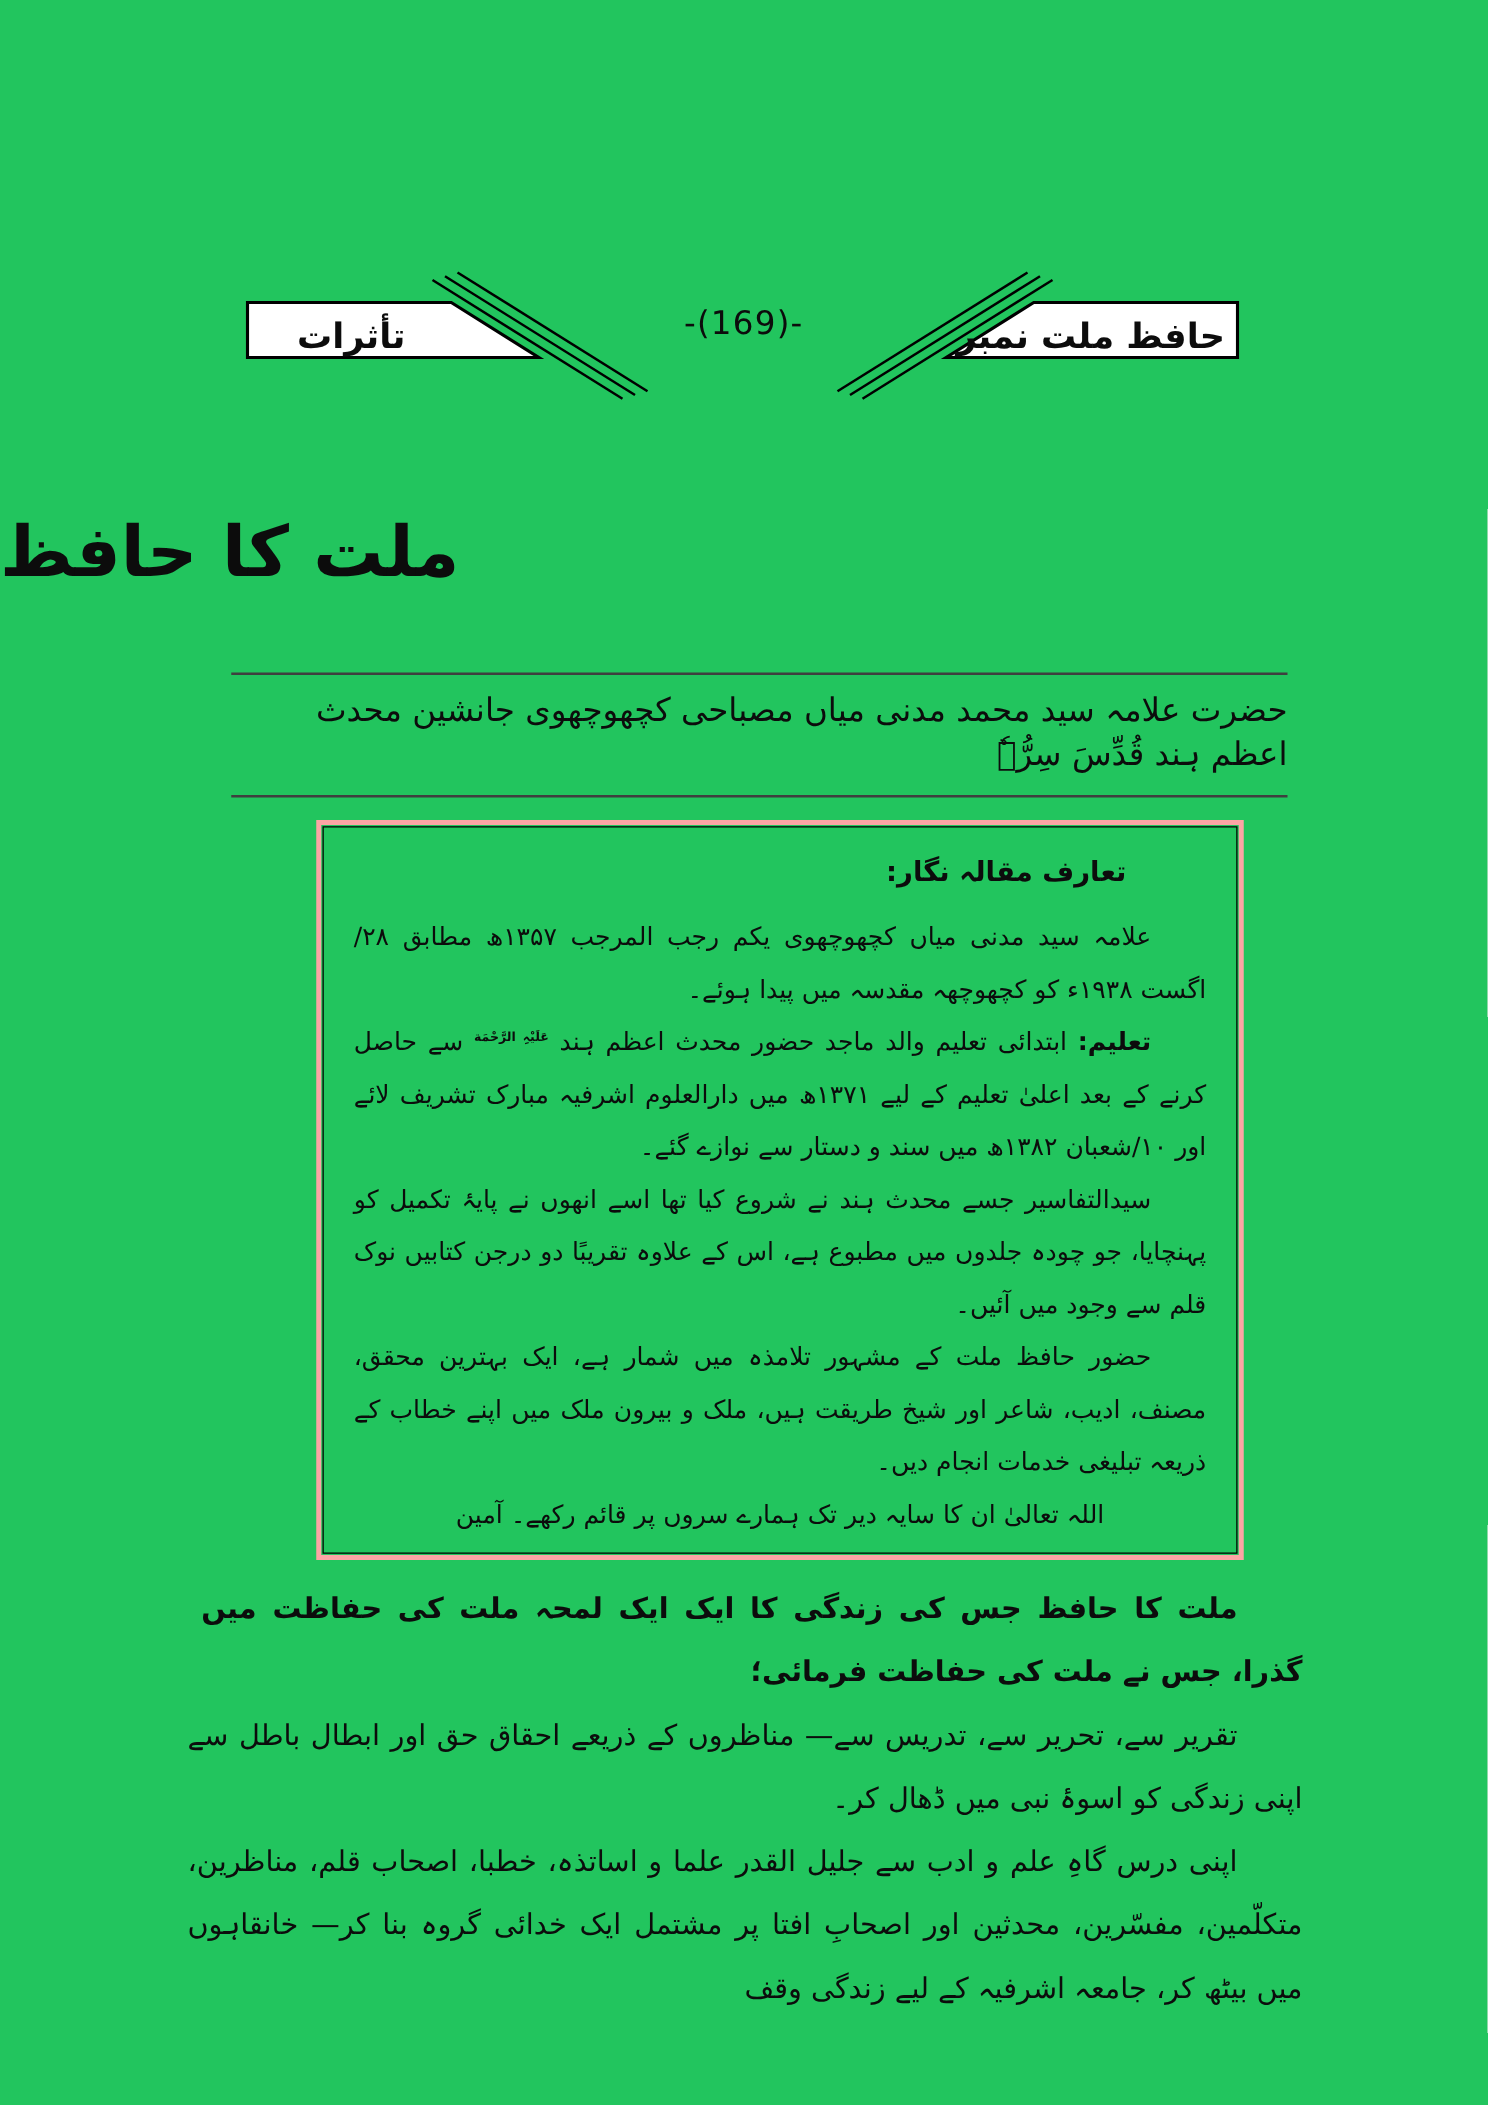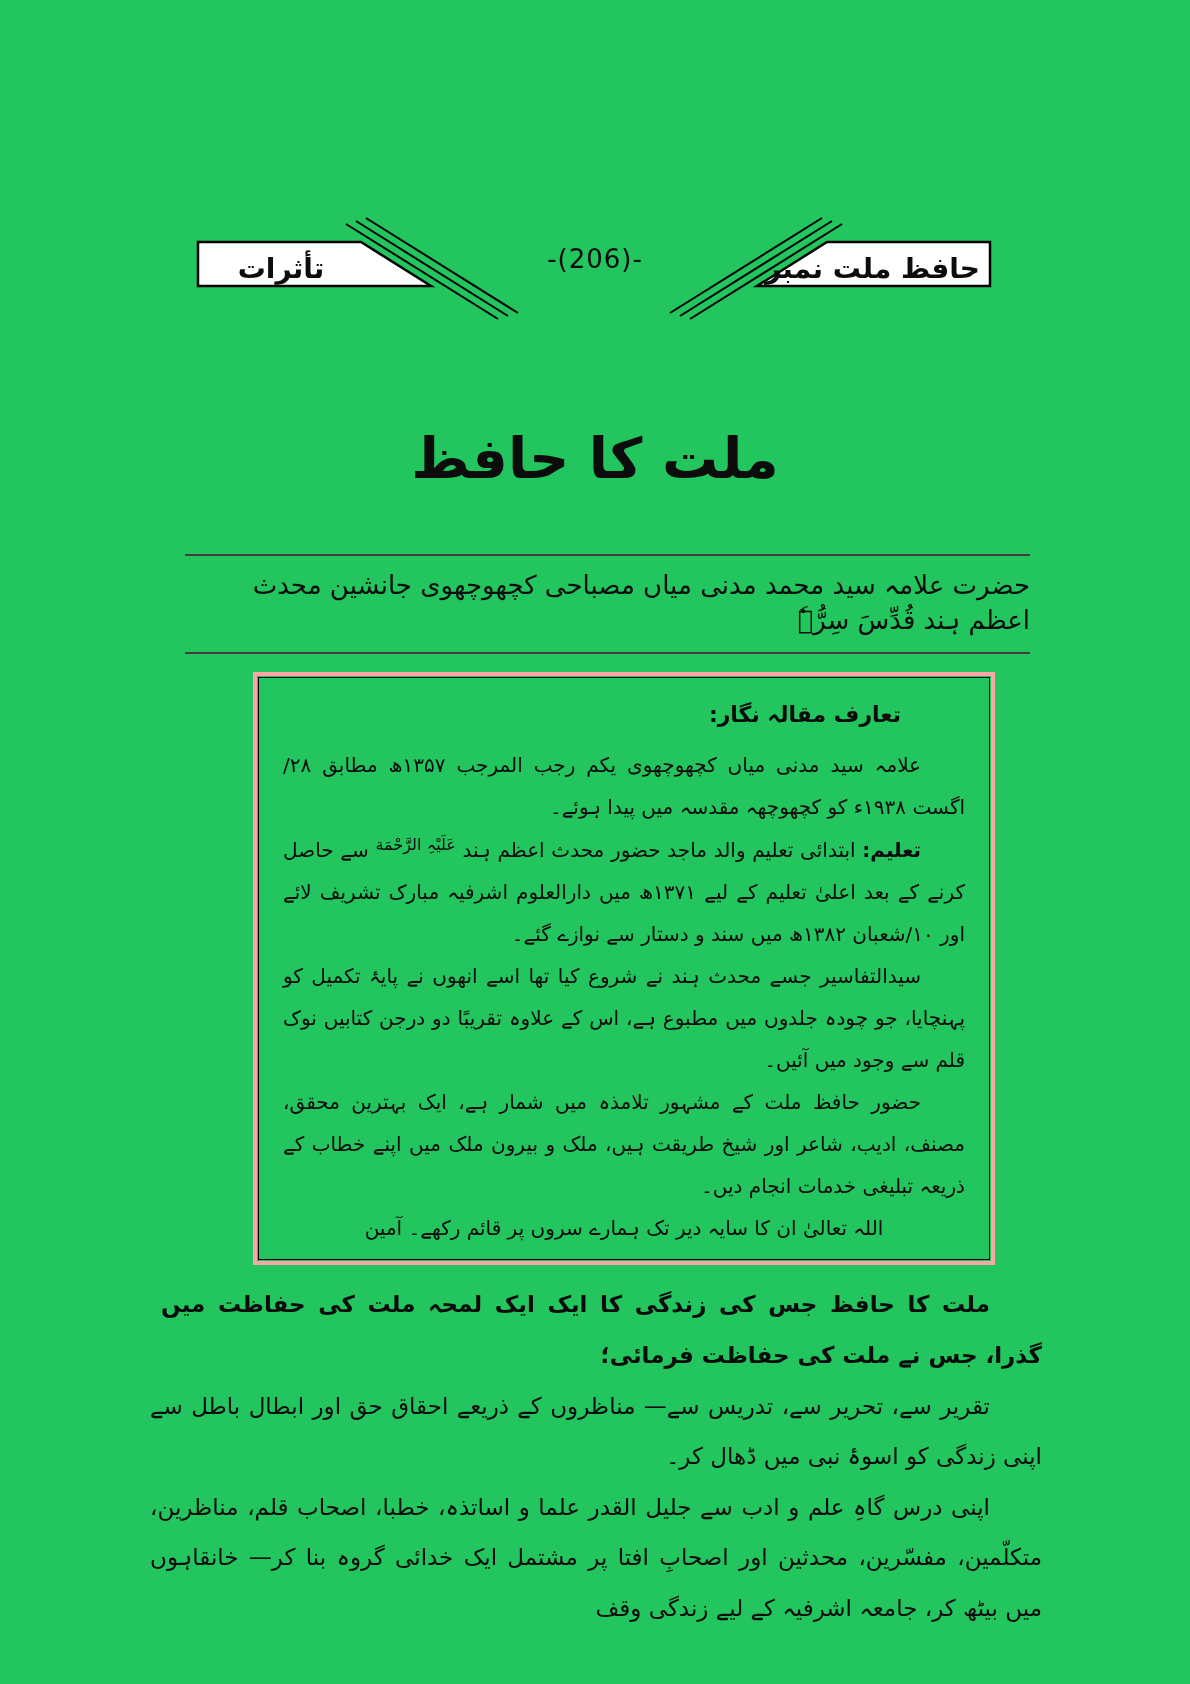--- a/index.html
+++ b/index.html
@@ -21,22 +21,22 @@
   .hdr-left  .hdr-label { left:10px;  top:34px; width:150px; }
   .hdr-right .hdr-label { right:12px; top:34px; width:195px; }
 
   .page-num {
     position:absolute; top:244px; left:0; right:0;
     text-align:center; font-size:26px; letter-spacing:1px;
   }
 
   
   .title {
-    margin:16px; padding:408px 0 0 0;
-    text-align:center; font-size:56px; font-weight:700; line-height:1.25;
+    margin:0; padding:408px 0 0 0;
+    text-align:left; font-size:56px; font-weight:700; line-height:1.25;
   }
   .rule { height:2px; background:#3f3f3f; margin-left:185px; margin-right:160px; }
   .rule-top { margin-top:60px; }
   .subtitle {
     margin:12px 160px 0 185px;
     text-align:right; font-size:26px; line-height:1.35;
   }
   .rule-bottom { margin-top:14px; }
 
   
@@ -47,21 +47,21 @@
     padding:16px 26px 12px 26px;
     font-size:20px; line-height:2.1; text-align:justify;
   }
   .box-heading {
     font-weight:700; font-size:22px; text-align:right;
     padding-right:64px; margin-bottom:6px;
   }
   .intro-box p { margin:0; text-indent:44px; }
   .intro-box p.closing { text-indent:0; text-align:center; }
   .edu-label { font-weight:700; }
-  .honorific { font-size:16px; vertical-align:7px; font-weight:400; }
+  .honorific { font-size:10px; vertical-align:7px; font-weight:700; }
 
   
   .body-text {
     margin:14px 148px 0 150px;
     font-size:23px; line-height:2.2; text-align:justify;
   }
   .body-text p { margin:0; text-indent:52px; }
   .body-text .lead { font-weight:700;margin-left:11px; }
 </style>
 </head>
@@ -72,21 +72,21 @@
   <div class="hdr-box hdr-left">
     <svg width="330" height="104" viewBox="0 0 330 104">
       <polygon points="2,24 165,24 235,68 2,68" fill="#ffffff" stroke="#000000" stroke-width="2.5"></polygon>
       <line x1="150" y1="6" x2="302" y2="101" stroke="#000" stroke-width="2"></line>
       <line x1="160" y1="3" x2="312" y2="98" stroke="#000" stroke-width="2"></line>
       <line x1="170" y1="0" x2="322" y2="95" stroke="#000" stroke-width="2"></line>
     </svg>
     <span class="hdr-label" dir="rtl">تأثرات</span>
   </div>
 
-  <div class="page-num" dir="ltr">-(206)-</div>
+  <div class="page-num" dir="ltr">-(169)-</div>
 
   <div class="hdr-box hdr-right">
     <svg width="330" height="104" viewBox="0 0 330 104">
       <polygon points="165,24 328,24 328,68 95,68" fill="#ffffff" stroke="#000000" stroke-width="2.5"></polygon>
       <line x1="180" y1="6" x2="28" y2="101" stroke="#000" stroke-width="2"></line>
       <line x1="170" y1="3" x2="18" y2="98" stroke="#000" stroke-width="2"></line>
       <line x1="160" y1="0" x2="8" y2="95" stroke="#000" stroke-width="2"></line>
     </svg>
     <span class="hdr-label" dir="rtl">حافظ ملت نمبر</span>
   </div>

